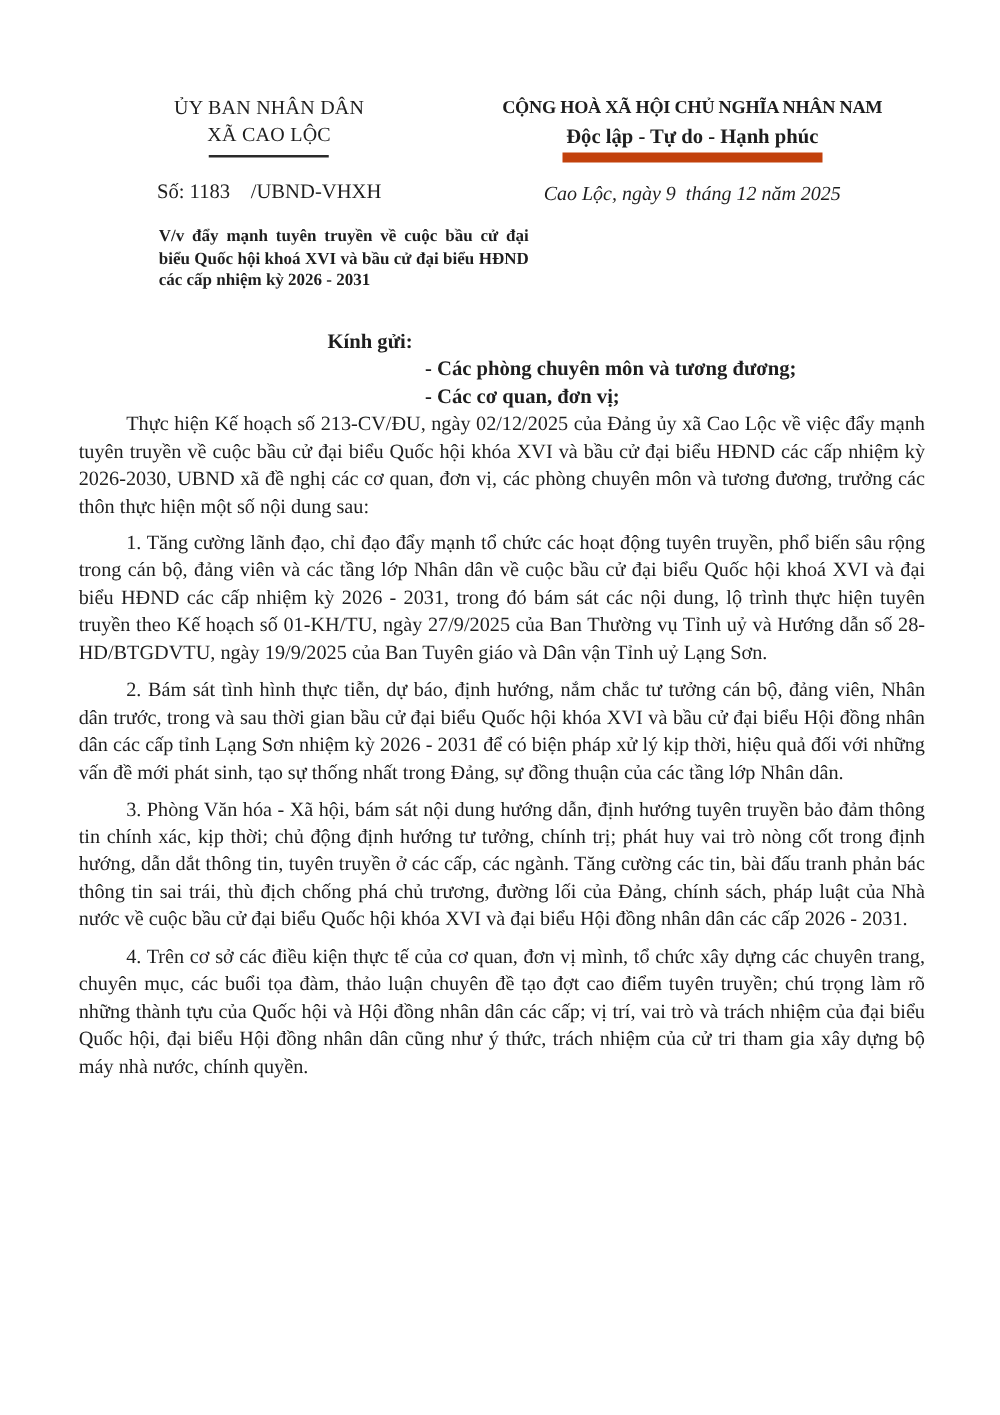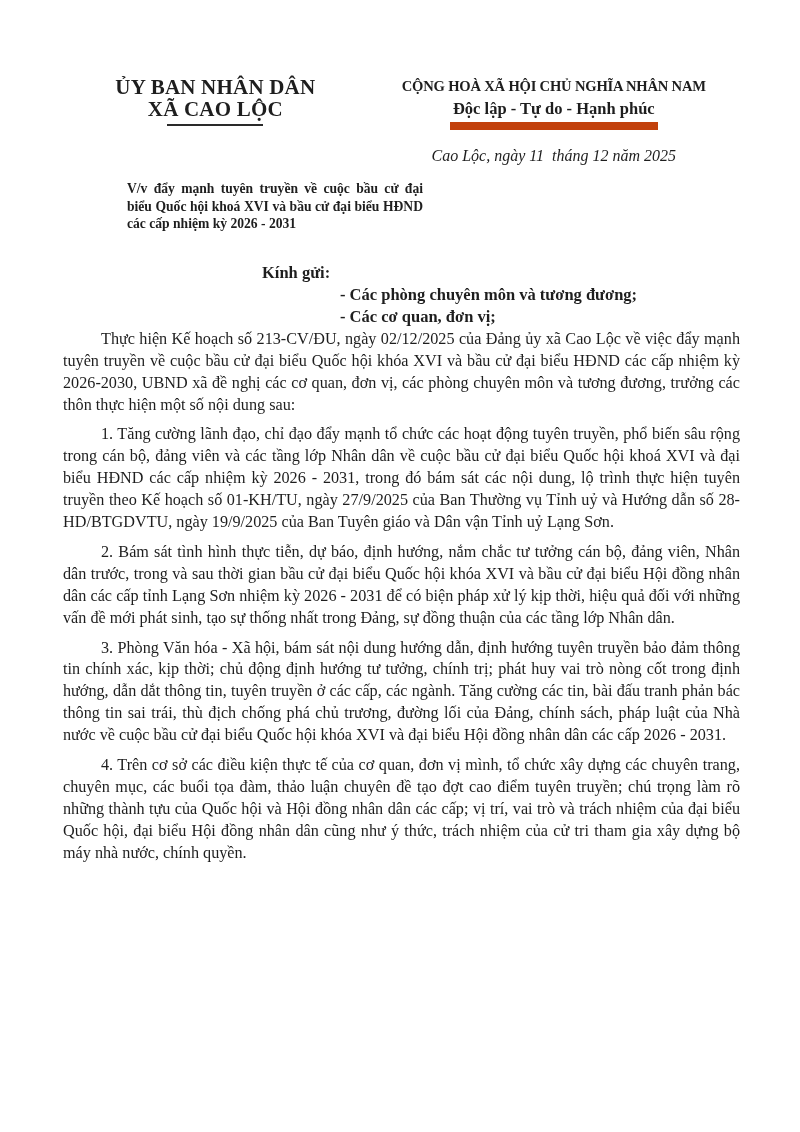--- a/index.html
+++ b/index.html
@@ -15,22 +15,22 @@
     color: #1e1e1e;
     overflow: hidden;
   }
 
   
   .letterhead { display: flex; }
   .issuer { width: 45%; text-align: center; }
   .national { width: 55%; text-align: center; }
 
   .issuer-name {
-    font-weight: bold;
-    font-size: 21px;
+    font-weight: normal;
+    font-size: 16px;
     line-height: 22px;
     letter-spacing: 0.2px;
     white-space: nowrap;
   }
   .issuer-rule {
     width: 96px;
     border: 0;
     border-top: 2px solid #2a2a2a;
     margin: 4px auto 0;
   }
@@ -92,27 +92,28 @@
 </head>
 <body>
 
 <div class="page">
 
   <div class="letterhead">
     <div class="issuer">
       <div class="issuer-name">ỦY BAN NHÂN DÂN</div>
       <div class="issuer-name">XÃ CAO LỘC</div>
       <hr class="issuer-rule">
+      <div class="doc-number">Số: 1183    /UBND-VHXH</div>
     </div>
     <div class="national">
       <div class="nat-line1">CỘNG HOÀ XÃ HỘI CHỦ NGHĨA NHÂN NAM</div>
       <div class="nat-motto-wrap">
         <span class="nat-motto">Độc lập - Tự do - Hạnh phúc</span>
       </div>
-      <div class="date-line">Cao Lộc, ngày 11  tháng 12 năm 2025</div>
+      <div class="date-line">Cao Lộc, ngày 9  tháng 12 năm 2025</div>
     </div>
   </div>
 
   <div class="subject">V/v đẩy mạnh tuyên truyền về cuộc bầu cử đại biểu Quốc hội khoá XVI và bầu cử đại biểu HĐND các cấp nhiệm kỳ 2026 - 2031</div>
 
   <div class="salutation">
     <div class="kinh-gui">Kính gửi:</div>
     <div class="recipients">
       <div class="recipient">- Các phòng chuyên môn và tương đương;</div>
       <div class="recipient">- Các cơ quan, đơn vị;</div>

